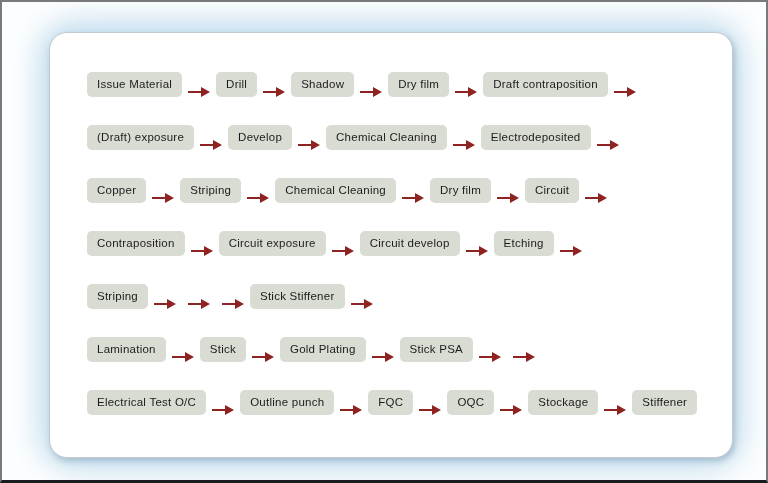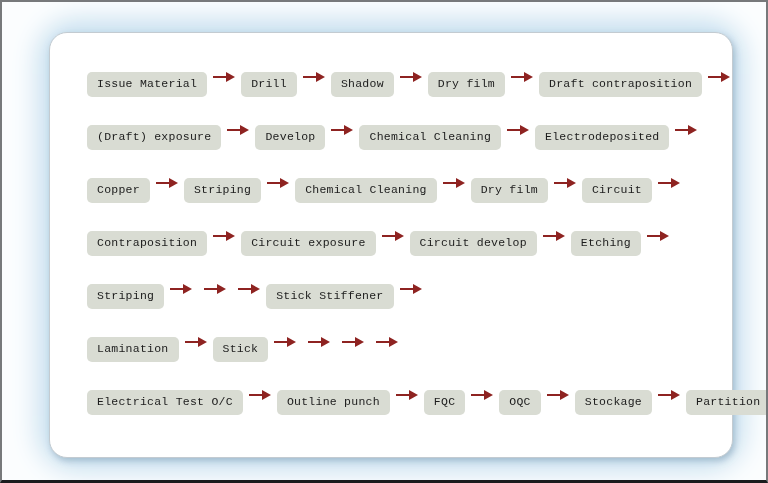--- a/index.html
+++ b/index.html
@@ -27,24 +27,23 @@
     width: 684px; height: 426px;
     box-sizing: border-box;
     background: var(--card-bg, #ffffff);
     border: 1px solid #c3cbd1;
     border-radius: 18px;
     box-shadow: 2px 3px 6px rgba(125, 156, 178, 0.55);
     padding: 39px 8px 0 37px;
   }
   .flow-row {
     display: flex;
-    align-items: flex-start;
+    align-items: flex-end;
     height: 25px;
     margin-bottom: 28px;
-    font-family: Liberation Mono, monospace;
   }
   .step-box {
     display: inline-block;
     box-sizing: border-box;
     background: var(--box-bg, #d9dcd3);
     color: var(--box-text, #1c1c1c);
     border-radius: 5px;
     padding: 5px 10px 6px;
     font-size: 11.5px;
     line-height: 14px;
@@ -199,24 +198,26 @@
         <span class="step-box">Lamination</span>
         <span class="arrow">
           <span class="shaft"></span>
           <span class="head"></span>
         </span>
         <span class="step-box">Stick</span>
         <span class="arrow">
           <span class="shaft"></span>
           <span class="head"></span>
         </span>
-        <span class="arrow">
-          <span class="shaft"></span>
-          <span class="head"></span>
-        </span>
+        <span class="step-box">Gold Plating</span>
+        <span class="arrow">
+          <span class="shaft"></span>
+          <span class="head"></span>
+        </span>
+        <span class="step-box">Stick PSA</span>
         <span class="arrow">
           <span class="shaft"></span>
           <span class="head"></span>
         </span>
         <span class="arrow">
           <span class="shaft"></span>
           <span class="head"></span>
         </span>
       </div>
       <div class="flow-row">
@@ -238,16 +239,16 @@
         <span class="step-box">OQC</span>
         <span class="arrow">
           <span class="shaft"></span>
           <span class="head"></span>
         </span>
         <span class="step-box">Stockage</span>
         <span class="arrow">
           <span class="shaft"></span>
           <span class="head"></span>
         </span>
-        <span class="step-box">Partition</span>
+        <span class="step-box">Stiffener</span>
       </div>
     </div>
 </div>
 
 </body></html>

